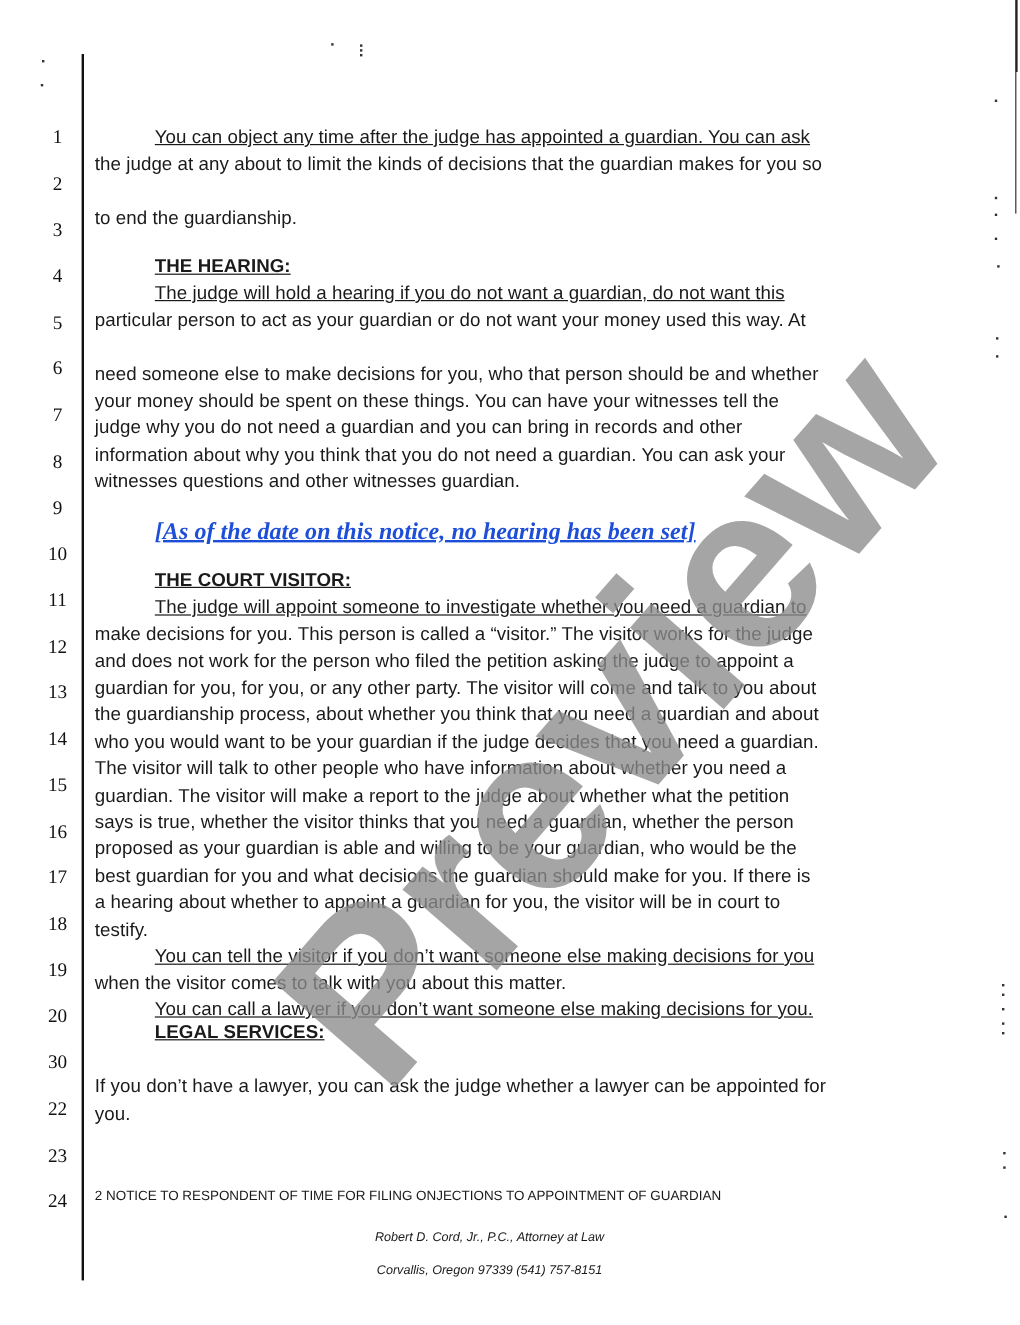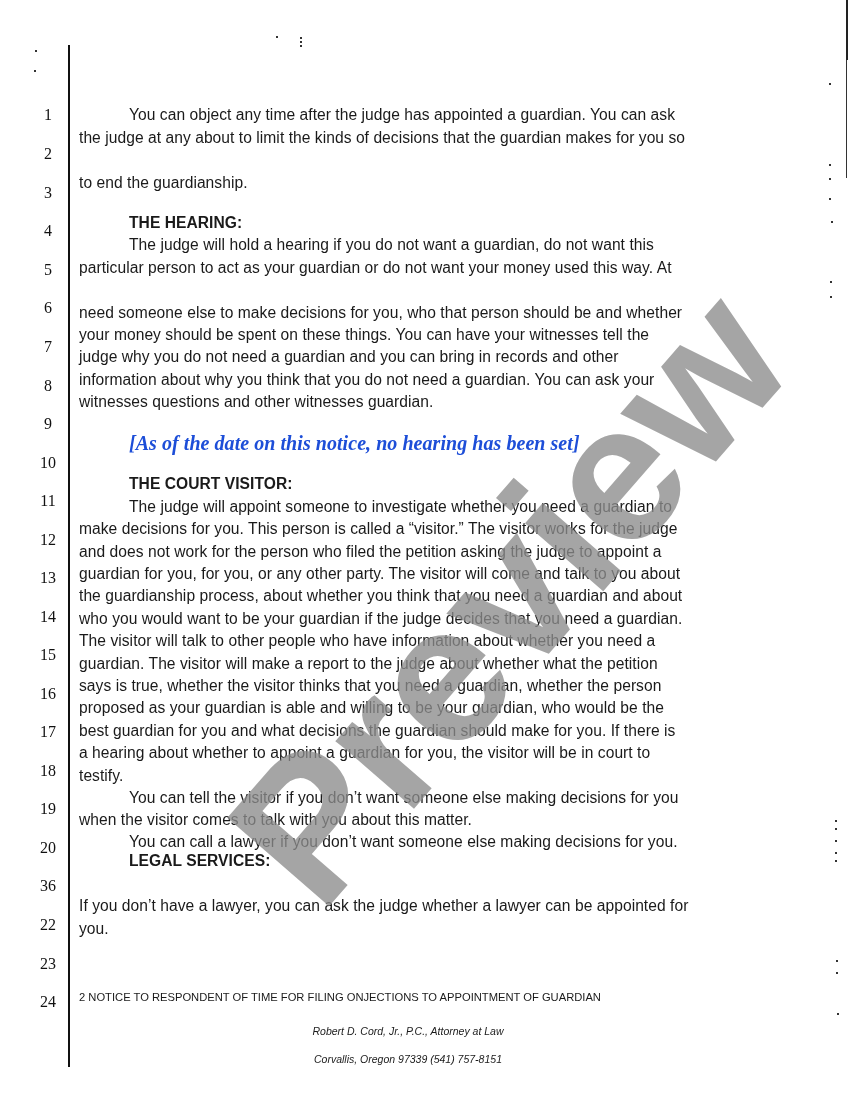--- a/index.html
+++ b/index.html
@@ -3,21 +3,21 @@
 <meta charset="utf-8">
 <style>
   html, body { margin: 0; padding: 0; background: #ffffff; }
   body { width: 850px; height: 1104px; position: relative; overflow: hidden; }
   .page { position: absolute; left: 0; top: 0; width: 850px; height: 1104px; background: #fff; }
   .margin-line { position: absolute; left: 68px; top: 45px; width: 1.5px; height: 1022px; background: #111; }
   .right-edge { position: absolute; left: 846px; top: 0; width: 2px; height: 60px; background: #222; }
   .right-edge2 { position: absolute; left: 846px; top: 60px; width: 1px; height: 118px; background: #333; }
   .ln { position: absolute; left: 36px; width: 24px; text-align: center; font-family: "Liberation Serif", serif; font-size: 16px; color: #111; }
   .txt { position: absolute; left: 79px; font-family: "Liberation Sans", sans-serif; font-size: 15.6px; color: #1a1a1a; white-space: nowrap; letter-spacing: 0.05px; }
-  .indent { left: 129px; }
+  .indent { left: 129px; text-decoration: underline; }
   .head { font-weight: bold; }
   .ital { font-family: "Liberation Serif", serif; font-style: italic; font-weight: bold; font-size: 20px; color: #1d4ed8; text-align: right; }
   .footer-title { position: absolute; left: 79px; top: 991px; font-family: "Liberation Sans", sans-serif; font-size: 11.2px; color: #1a1a1a; white-space: nowrap; }
   .firm { position: absolute; left: 0; width: 816px; text-align: center; font-family: "Liberation Sans", sans-serif; font-style: italic; font-size: 10.5px; color: #1a1a1a; white-space: nowrap; }
   .watermark { position: absolute; left: 145px; top: 500px; font-family: "Liberation Sans", sans-serif; font-weight: bold; font-size: 196px; color: rgba(140,140,140,0.78); transform: rotate(-49deg); transform-origin: center center; white-space: nowrap; pointer-events: none; letter-spacing: -2px; line-height: 1; }
   .speck { position: absolute; width: 1.5px; height: 1.5px; background: #333; }
 </style>
 </head>
 <body>
 
@@ -61,21 +61,21 @@
   <div class="ln" style="top:492px">11</div>
   <div class="ln" style="top:531px">12</div>
   <div class="ln" style="top:569px">13</div>
   <div class="ln" style="top:608px">14</div>
   <div class="ln" style="top:646px">15</div>
   <div class="ln" style="top:685px">16</div>
   <div class="ln" style="top:723px">17</div>
   <div class="ln" style="top:762px">18</div>
   <div class="ln" style="top:800px">19</div>
   <div class="ln" style="top:839px">20</div>
-  <div class="ln" style="top:877px">36</div>
+  <div class="ln" style="top:877px">30</div>
   <div class="ln" style="top:916px">22</div>
   <div class="ln" style="top:955px">23</div>
   <div class="ln" style="top:993px">24</div>
 
   <div class="txt indent" style="top:106px">You can object any time after the judge has appointed a guardian.  You can ask</div>
   <div class="txt" style="top:129px">the judge at any about to limit the kinds of decisions that the guardian makes for you so</div>
   <div class="txt" style="top:174px">to end the guardianship.</div>
 
   <div class="txt indent head" style="top:214px">THE HEARING:</div>
   <div class="txt indent" style="top:236px">The judge will hold a hearing if you do not want a guardian, do not want this</div>

